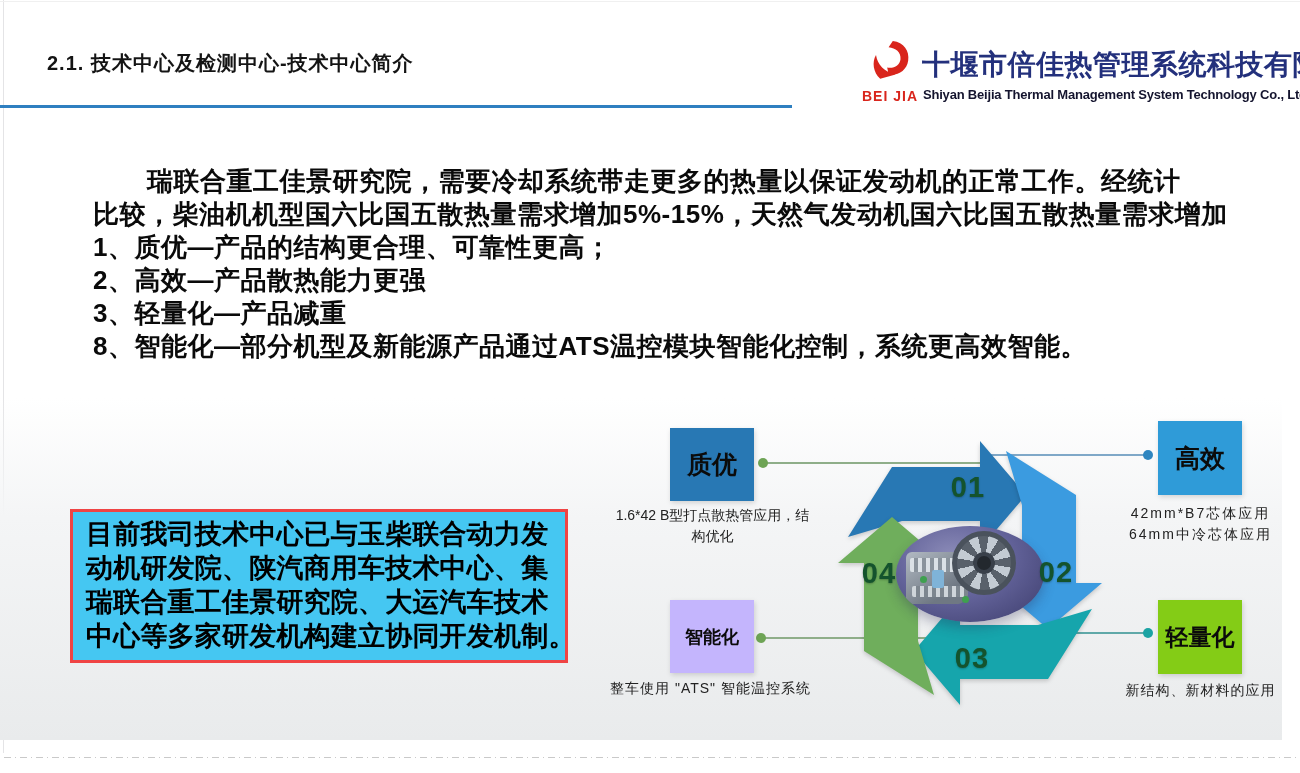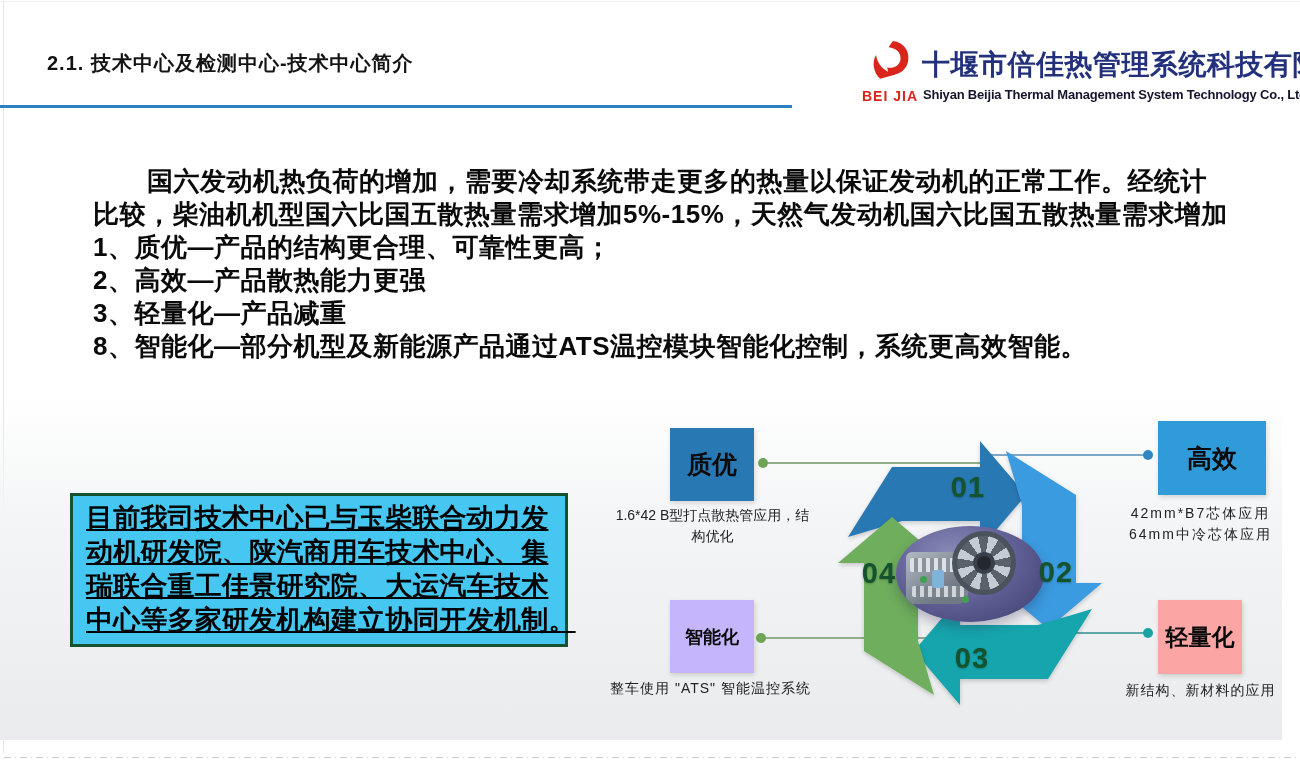--- a/index.html
+++ b/index.html
@@ -27,31 +27,31 @@
   .company-cn{left:922px;top:46px;font-size:28px;font-weight:700;color:#23307c;
     font-family:"Liberation Serif","DejaVu Serif",serif;white-space:nowrap;letter-spacing:0.5px;}
   .company-en{left:923px;top:87px;font-size:13px;font-weight:700;color:#14142e;white-space:nowrap;letter-spacing:-0.2px;}
 
   
   .intro{left:93px;top:165px;font-size:26px;font-weight:700;color:#0a0a0a;line-height:33px;letter-spacing:0.5px;z-index:1;}
   .intro .pline{white-space:nowrap;}
   .intro .indent{text-indent:54px;}
 
   
-  .hl-box{left:70px;top:493px;width:498px;box-sizing:border-box;border:3px solid #14532d;background:#45c7f2;
-    padding:5px 0 7px 13px;font-size:27px;font-weight:700;line-height:34px;color:#000;z-index:2;text-decoration:underline;}
+  .hl-box{left:70px;top:509px;width:498px;box-sizing:border-box;border:3px solid #ef4444;background:#45c7f2;
+    padding:5px 0 7px 13px;font-size:27px;font-weight:700;line-height:34px;color:#000;z-index:2;}
   .hl-box .hline{white-space:nowrap;letter-spacing:0.2px;}
 
   
   .node{box-sizing:border-box;display:flex;align-items:center;justify-content:center;
     font-weight:700;color:#0b0b0b;z-index:2;box-shadow:1px 2px 5px rgba(0,0,0,0.15);}
   .node-zy{left:670px;top:428px;width:84px;height:73px;background:#2878b4;font-size:25px;}
-  .node-gx{left:1158px;top:421px;width:108px;height:74px;background:#2f9bd8;font-size:25px;}
+  .node-gx{left:1158px;top:421px;width:84px;height:74px;background:#2f9bd8;font-size:25px;}
   .node-zn{left:670px;top:600px;width:84px;height:73px;background:#c4b5fd;font-size:18px;}
-  .node-ql{left:1158px;top:600px;width:84px;height:74px;background:#fca5a5;font-size:23px;}
+  .node-ql{left:1158px;top:600px;width:84px;height:74px;background:#84cc16;font-size:23px;}
 
   .caption{z-index:2;font-size:14px;color:#222;line-height:21px;text-align:center;font-weight:400;}
   .cap-zy{left:585px;top:505px;width:255px;}
   .cap-gx{left:1103px;top:503px;width:195px;letter-spacing:2px;}
   .cap-zn{left:578px;top:678px;width:265px;letter-spacing:1px;}
   .cap-ql{left:1103px;top:680px;width:195px;letter-spacing:1px;}
 
   
   .conn{height:2px;z-index:1;}
   .conn-zy{left:762px;top:462px;width:226px;background:#8fae89;}
@@ -105,21 +105,21 @@
 
   <svg class="abs logo-mark" viewBox="0 0 60 64">
     <path fill="#d9251c" d="M34,2 C50,4 58,16 56,30 C54,44 42,52 28,50 L26,40 C36,42 44,36 45,28 C46,18 38,12 28,11 Z"></path>
     <path fill="#d9251c" d="M10,22 C12,36 22,46 38,50 L16,56 C6,47 4,32 10,22 Z"></path>
   </svg>
   <div class="abs logo-word">BEI JIA</div>
   <div class="abs company-cn">十堰市倍佳热管理系统科技有限公司</div>
   <div class="abs company-en">Shiyan Beijia Thermal Management System Technology Co., Ltd</div>
 
   <div class="abs intro">
-    <div class="pline indent">国六发动机热负荷的增加，需要冷却系统带走更多的热量以保证发动机的正常工作。经统计</div>
+    <div class="pline indent">瑞联合重工佳景研究院，需要冷却系统带走更多的热量以保证发动机的正常工作。经统计</div>
     <div class="pline">比较，柴油机机型国六比国五散热量需求增加5%-15%，天然气发动机国六比国五散热量需求增加</div>
     <div class="pline">1、质优—产品的结构更合理、可靠性更高；</div>
     <div class="pline">2、高效—产品散热能力更强</div>
     <div class="pline">3、轻量化—产品减重</div>
     <div class="pline">8、智能化—部分机型及新能源产品通过ATS温控模块智能化控制，系统更高效智能。</div>
   </div>
 
   <div class="abs hl-box">
     <div class="hline">目前我司技术中心已与玉柴联合动力发</div>
     <div class="hline">动机研发院、陕汽商用车技术中心、集</div>

